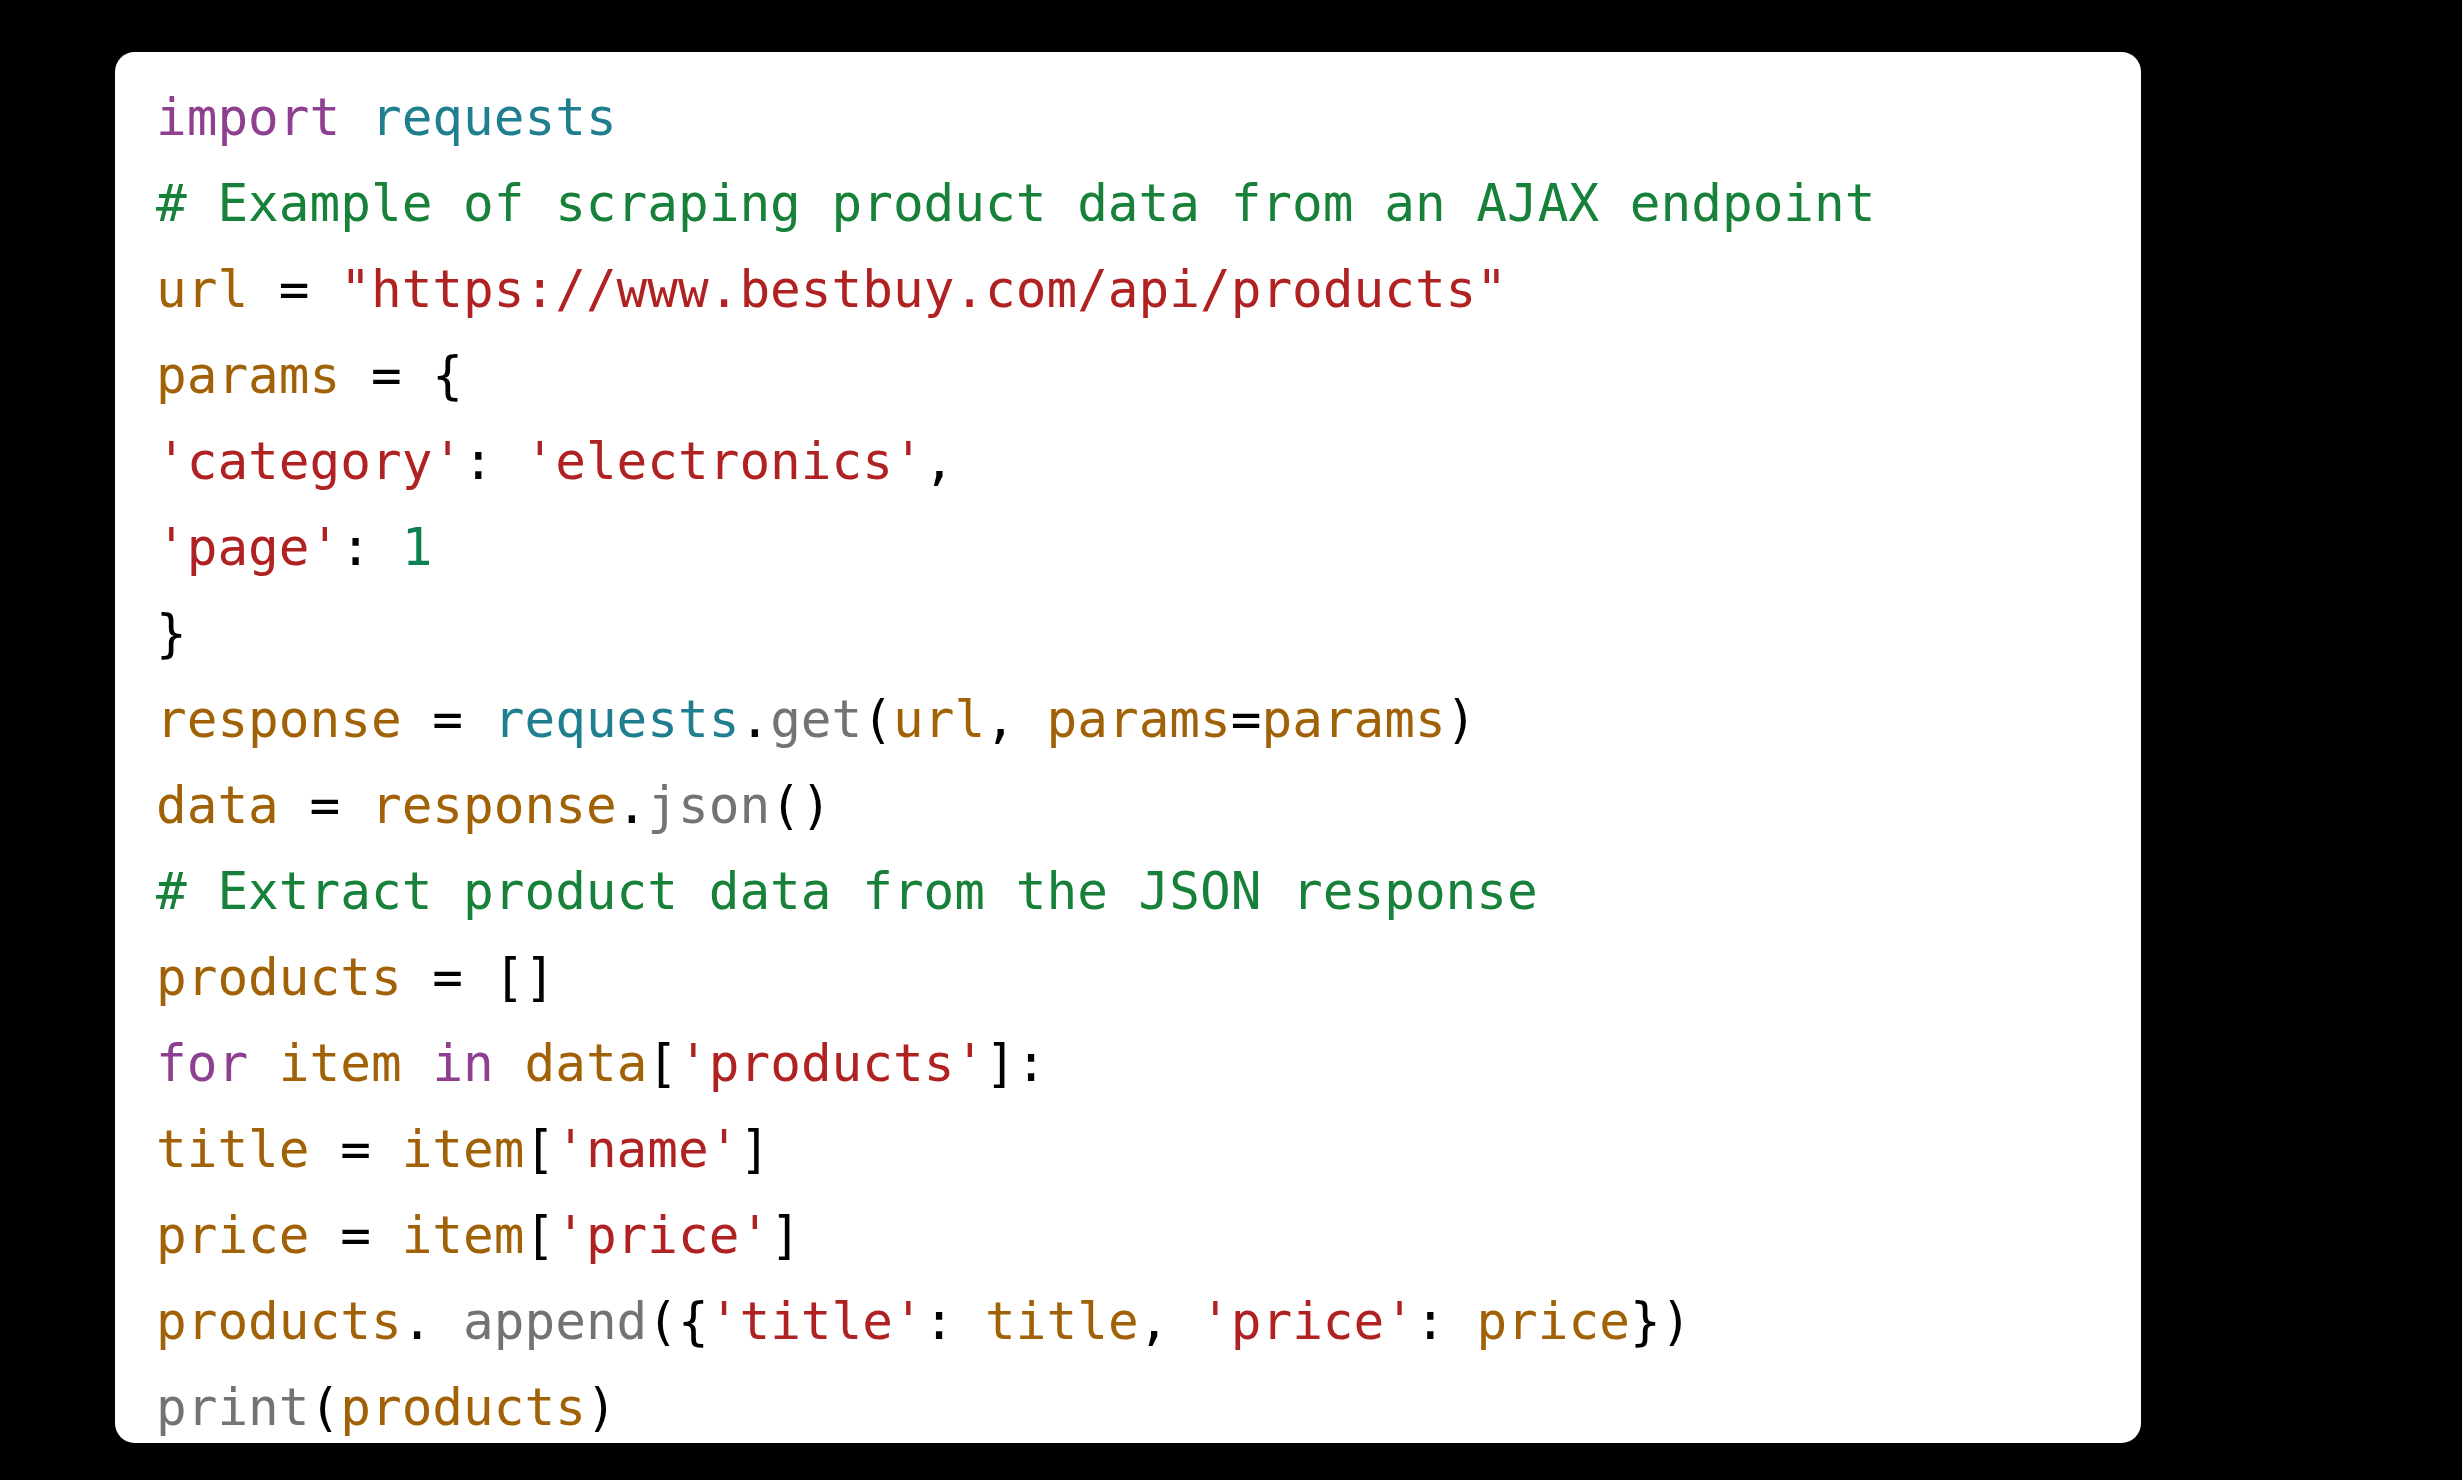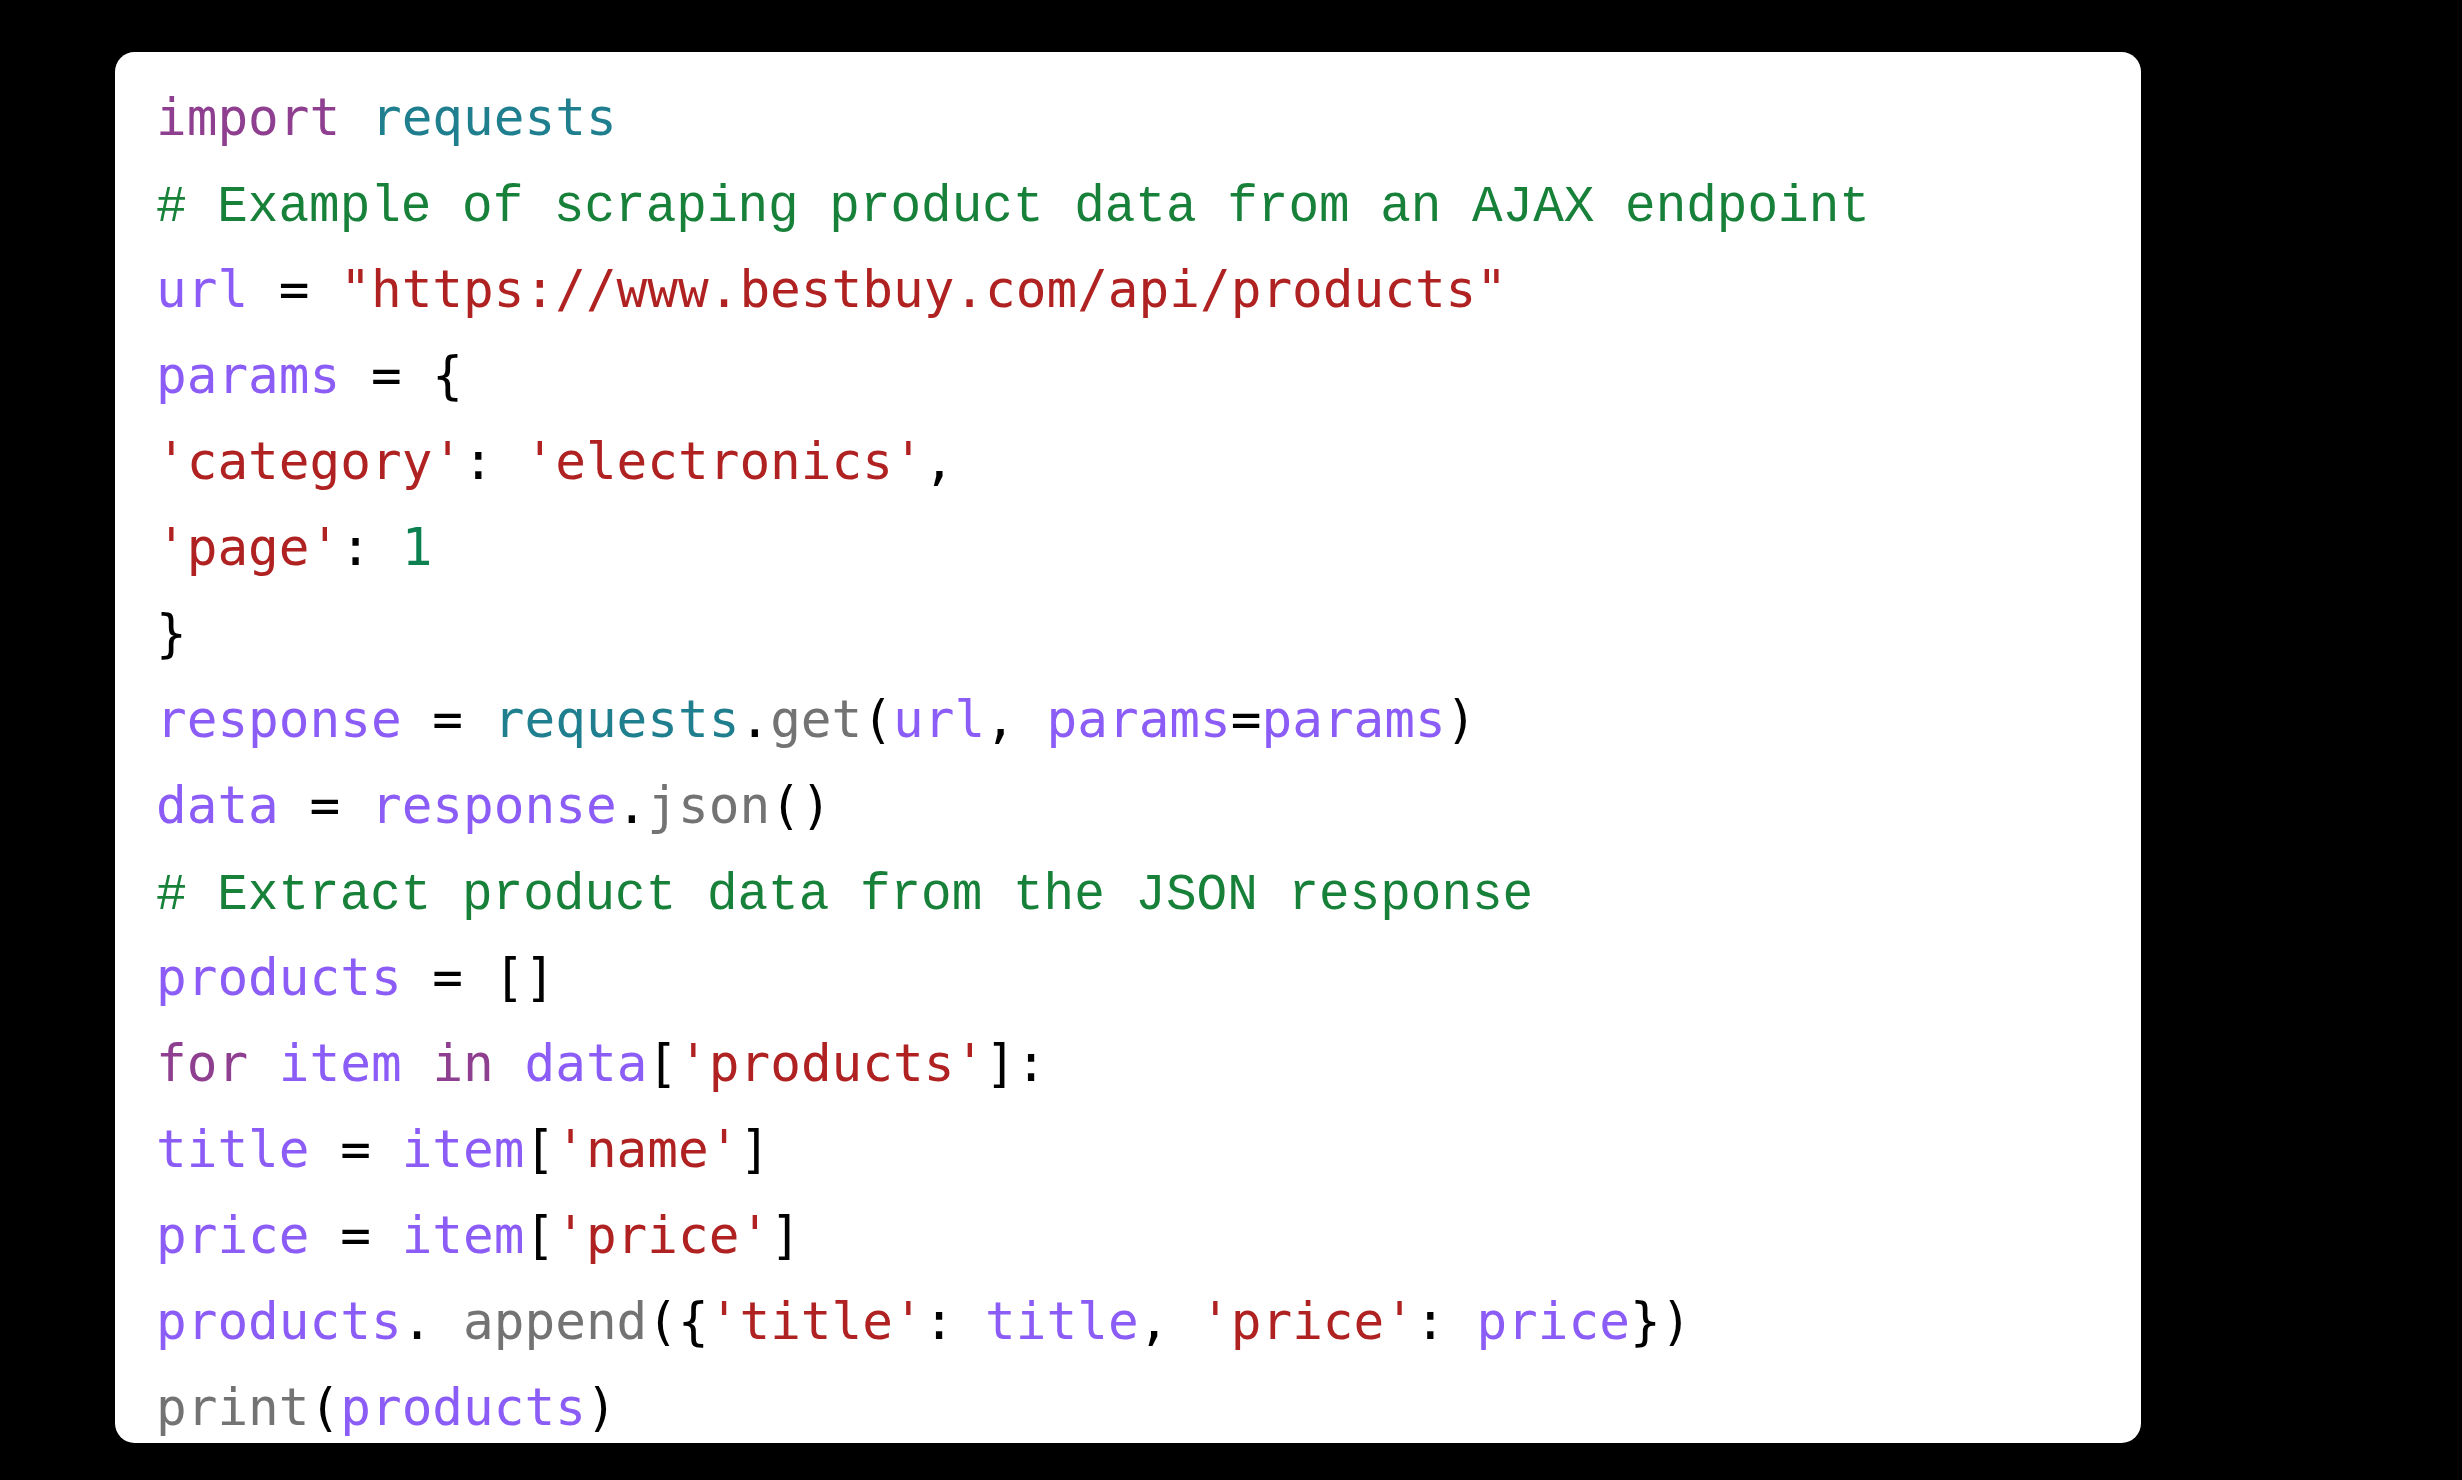--- a/index.html
+++ b/index.html
@@ -44,22 +44,22 @@
     color: #000000;
     letter-spacing: 0px;
     font-weight: 400;
   }
 
   .ln { display: block; height: 86px; }
 
   
   .tok-k   { color: #8f3f8f; }            
   .tok-nn  { color: #1f7f8f; }            
-  .tok-c   { color: #17813a; font-family: Liberation Mono, monospace; }            
-  .tok-n   { color: #8b5cf6; }            
+  .tok-c   { color: #17813a; }            
+  .tok-n   { color: #a16207; }            
   .tok-o   { color: #000000; }            
   .tok-p   { color: #000000; }            
   .tok-s   { color: #b02222; }            
   .tok-mi  { color: #0c8050; }            
   .tok-nf  { color: #737373; }            
 </style>
 </head>
 <body>
 
 <div id="stage">

